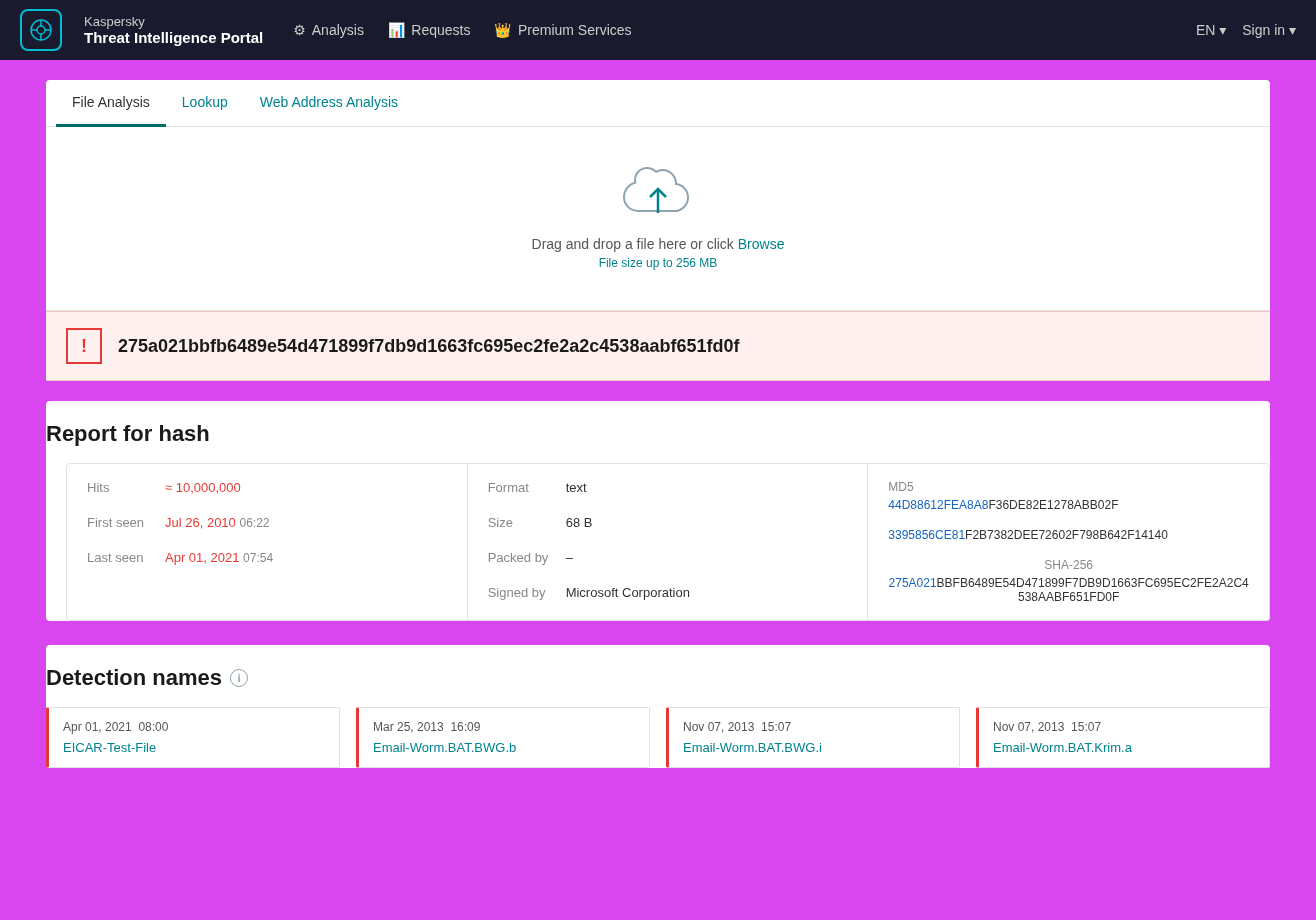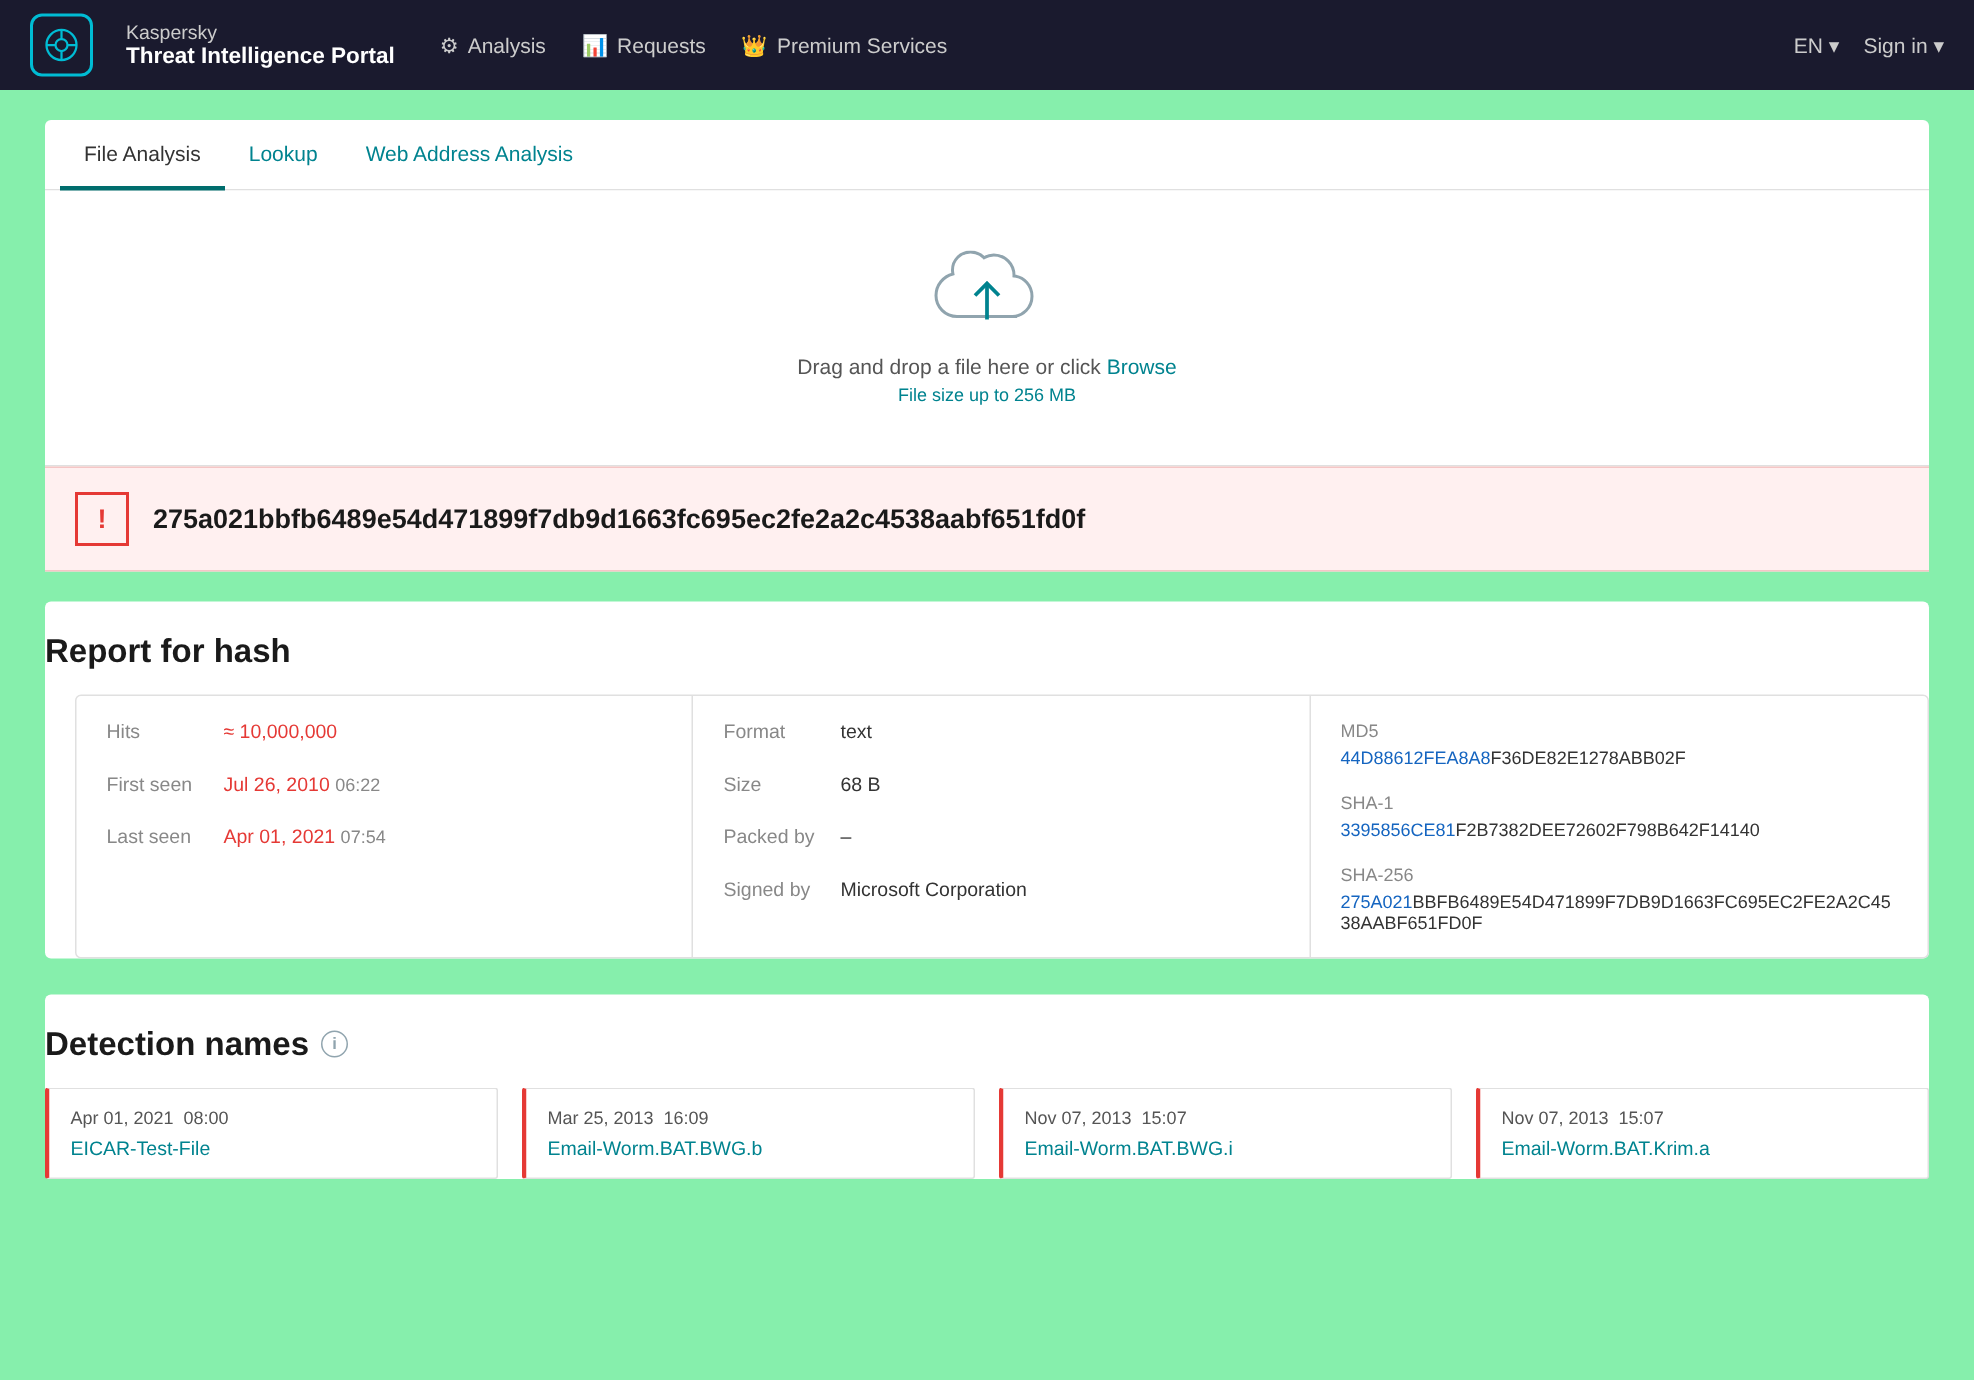--- a/index.html
+++ b/index.html
@@ -31,21 +31,21 @@
       color: #ccc; font-size: 14px; cursor: pointer; display: flex; align-items: center; gap: 6px;
       text-decoration: none;
     }
     .nav-link .nav-icon { font-size: 14px; }
     .navbar-right { display: flex; align-items: center; gap: 16px; }
     .lang-btn, .signin-btn {
       color: #ccc; font-size: 14px; cursor: pointer; background: none; border: none;
     }
 
     
-    .main-content { padding: 20px 30px; background: #86efac; min-height: calc(920px - 60px); }
+    .main-content { padding: 20px 46px; background: #d946ef; min-height: calc(920px - 60px); }
 
     
     .tabs-container { background: #fff; border-radius: 4px; margin-bottom: 0; }
     .tabs { display: flex; border-bottom: 1px solid #e0e0e0; padding: 0 10px; }
     .tab {
       padding: 14px 16px; cursor: pointer; font-size: 14px; color: #555;
       border-bottom: 3px solid transparent; margin-bottom: -1px;
     }
     .tab.active { color: #333; border-bottom: 3px solid #006d6d; font-weight: 500; }
     .tab.link-style { color: #00838f; }
@@ -100,21 +100,21 @@
     }
     .info-col:last-child { border-right: none; }
     .info-row { margin-bottom: 20px; display: flex; gap: 8px; }
     .info-row:last-child { margin-bottom: 0; }
     .info-label { color: #888; font-size: 13px; min-width: 70px; }
     .info-value { font-size: 13px; color: #333; }
     .hash-label { color: #888; font-size: 12px; margin-bottom: 4px; }
     .hash-value { font-size: 12px; color: #333; word-break: break-all; }
     .hash-value .partial-blue { color: #1565c0; }
     .hash-row { margin-bottom: 16px; }
-    .hash-row:last-child { margin-bottom: 0; }
+    .hash-row:last-child { margin-bottom: 0; text-align: center; }
 
     
     .detection-section { background: #fff; border-radius: 4px; }
     .detection-title {
       font-size: 22px; font-weight: bold; color: #1a1a1a;
       display: flex; align-items: center; gap: 8px;
       padding: 20px 0 16px 0;
     }
     .info-circle {
       width: 18px; height: 18px; border: 1.5px solid #90a4ae;
@@ -264,21 +264,20 @@
       </div>
 
       <div class="info-col">
         <div class="hash-row">
           <div class="hash-label">MD5</div>
           <div class="hash-value">
             <span class="partial-blue">44D88612FEA8A8</span><span>F36DE82E1278ABB02F</span>
           </div>
         </div>
         <div class="hash-row">
-          <div class="hash-label">SHA-1</div>
           <div class="hash-value">
             <span class="partial-blue">3395856CE81</span><span>F2B7382DEE72602F798B642F14140</span>
           </div>
         </div>
         <div class="hash-row">
           <div class="hash-label">SHA-256</div>
           <div class="hash-value">
             <span class="partial-blue">275A021</span><span>BBFB6489E54D471899F7DB9D1663FC695EC2FE2A2C4538AABF651FD0F</span>
           </div>
         </div>

